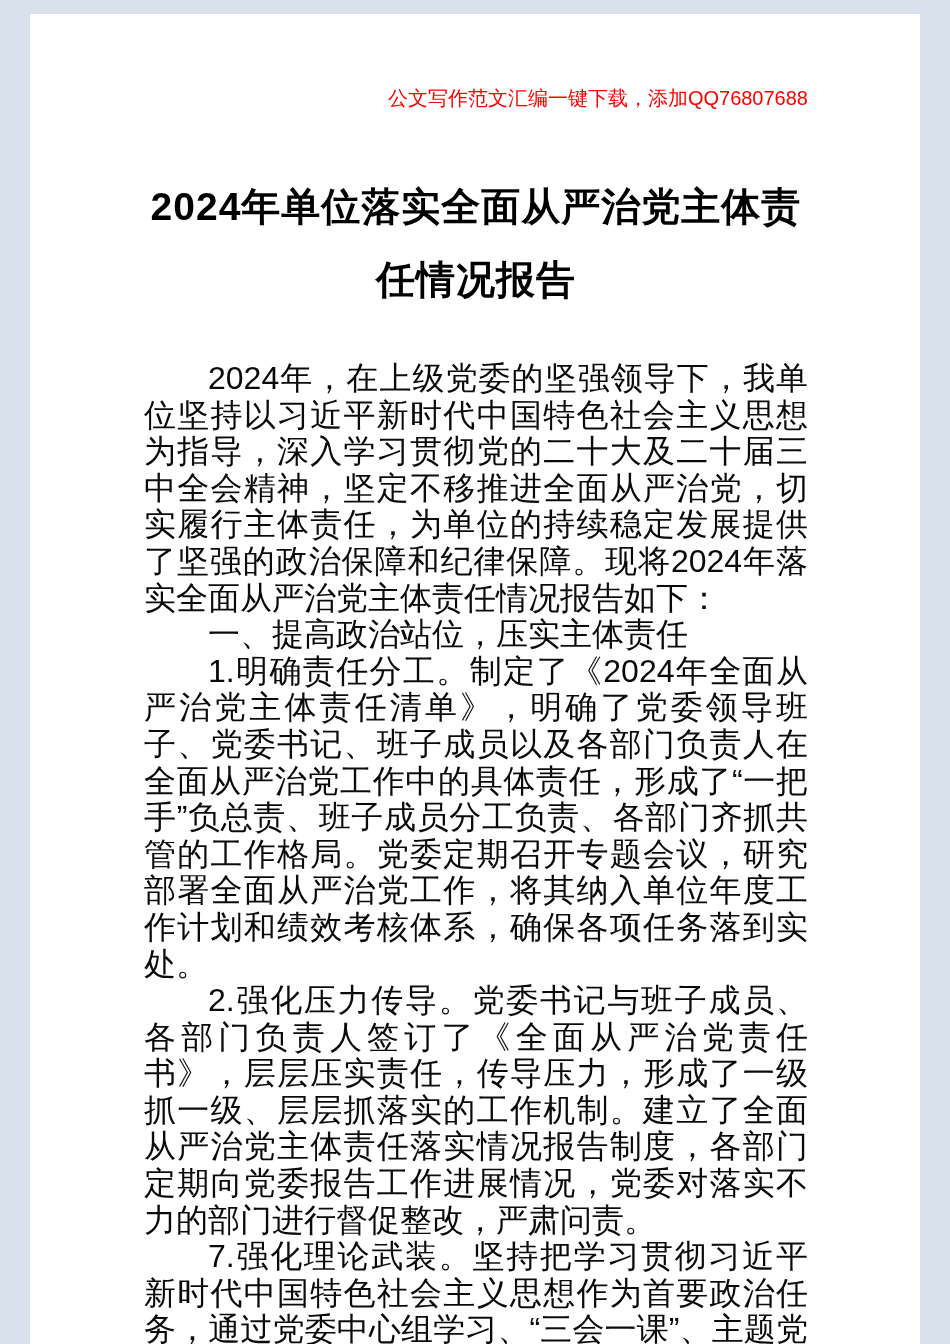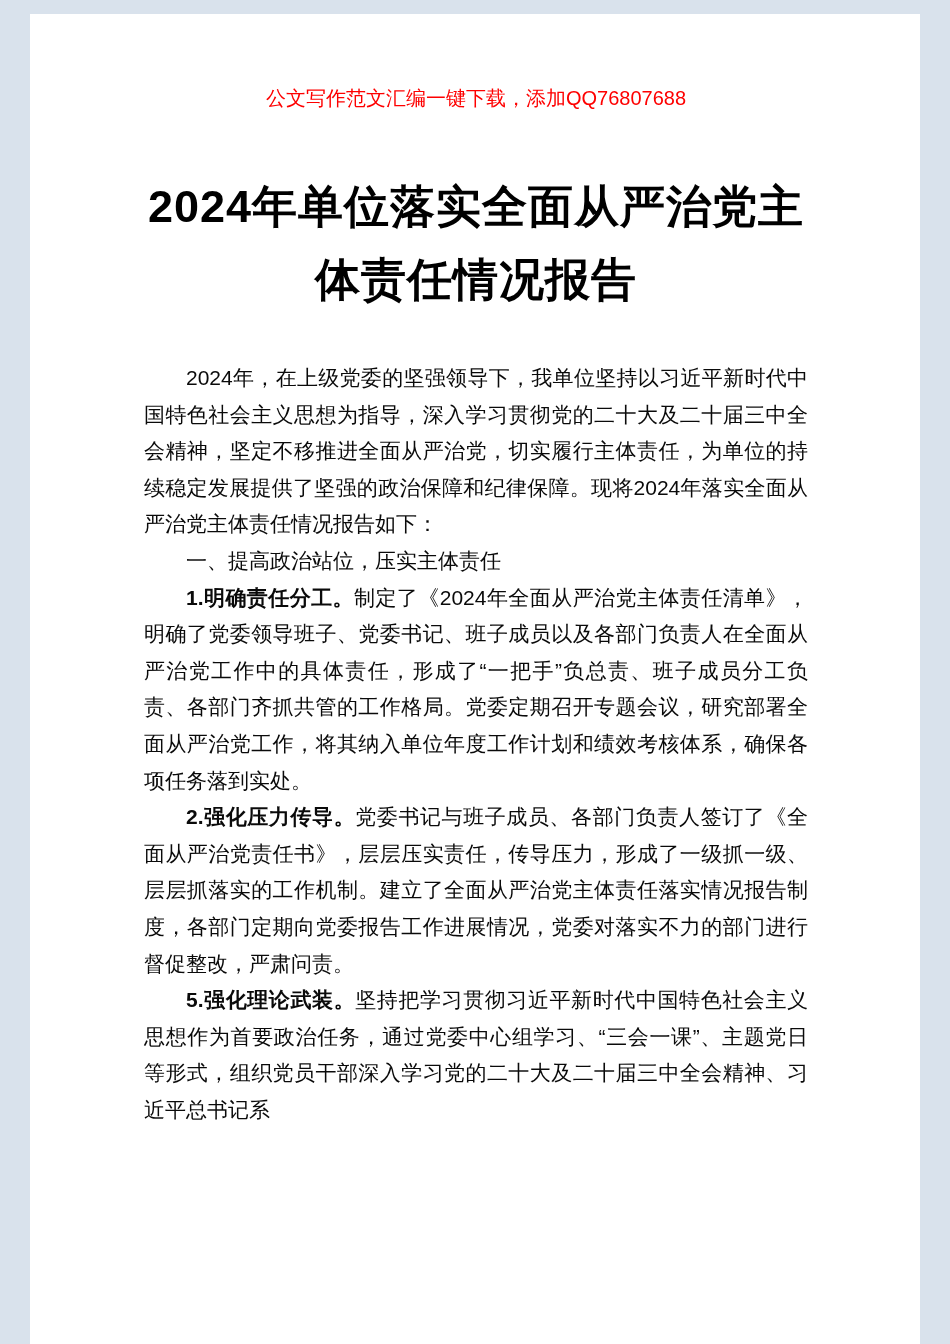--- a/index.html
+++ b/index.html
@@ -23,44 +23,44 @@
     background: #ffffff;
     width: 100%;
     min-height: 1330px;
     box-sizing: border-box;
     padding: 72px 112px 40px 114px;
   }
   .promo {
     color: #fe0000;
     font-size: 20px;
     line-height: 24px;
-    text-align: center;
+    text-align: right;
     margin: 0 0 60px 0;
     font-weight: 400;
   }
   .doc-title {
     color: #000000;
-    font-size: 45px;
+    font-size: 39px;
     font-weight: 700;
     text-align: center;
     line-height: 73px;
     margin: 0 0 44px 0;
     letter-spacing: 1px;
   }
   .body-text p {
     margin: 0;
     color: #0a0a0a;
-    font-size: 21px;
+    font-size: 32px;
     line-height: 36.6px;
     text-align: justify;
     text-indent: 2em;
     word-break: break-all;
   }
   .lead {
-    font-weight: 700;
+    font-weight: 400;
   }
 </style>
 </head>
 <body>
 
 <div class="canvas">
   <div class="page">
 
     <div class="promo">公文写作范文汇编一键下载，添加QQ76807688</div>
 
@@ -70,17 +70,17 @@
 
       <p><span>2024年，在上级党委的坚强领导下，我单位坚持以习近平新时代中国特色社会主义思想为指导，深入学习贯彻党的二十大及二十届三中全会精神，坚定不移推进全面从严治党，切实履行主体责任，为单位的持续稳定发展提供了坚强的政治保障和纪律保障。现将2024年落实全面从严治党主体责任情况报告如下：</span></p>
 
       <p><span>一、提高政治站位，压实主体责任</span></p>
 
       <p><span class="lead">1.明确责任分工。</span><span>制定了《2024年全面从严治党主体责任清单》，明确了党委领导班子、党委书记、班子成员以及各部门负责人在全面从严治党工作中的具体责任，形成了“一把手”负总责、班子成员分工负责、各部门齐抓共管的工作格局。党委定期召开专题会议，研究部署全面从严治党工作，将其纳入单位年度工作计划和绩效考核体系，确保各项任务落到实处。</span></p>
 
       <p><span class="lead">2.强化压力传导。</span><span>党委书记与班子成员、各部门负责人签订了《全面从严治党责任书》，层层压实责任，传导压力，形成了一级抓一级、层层抓落实的工作机制。建立了全面从严治党主体责任落实情况报告制度，各部门定期向党委报告工作进展情况，党委对落实不力的部门进行督促整改，严肃问责。</span></p>
 
 
-      <p><span class="lead">5.强化理论武装。</span><span>坚持把学习贯彻习近平新时代中国特色社会主义思想作为首要政治任务，通过党委中心组学习、“三会一课”、主题党日等形式，组织党员干部深入学习党的二十大及二十届三中全会精神、习近平总书记系</span></p>
+      <p><span class="lead">7.强化理论武装。</span><span>坚持把学习贯彻习近平新时代中国特色社会主义思想作为首要政治任务，通过党委中心组学习、“三会一课”、主题党日等形式，组织党员干部深入学习党的二十大及二十届三中全会精神、习近平总书记系</span></p>
 
     </div>
   </div>
 </div>
 
 </body></html>

